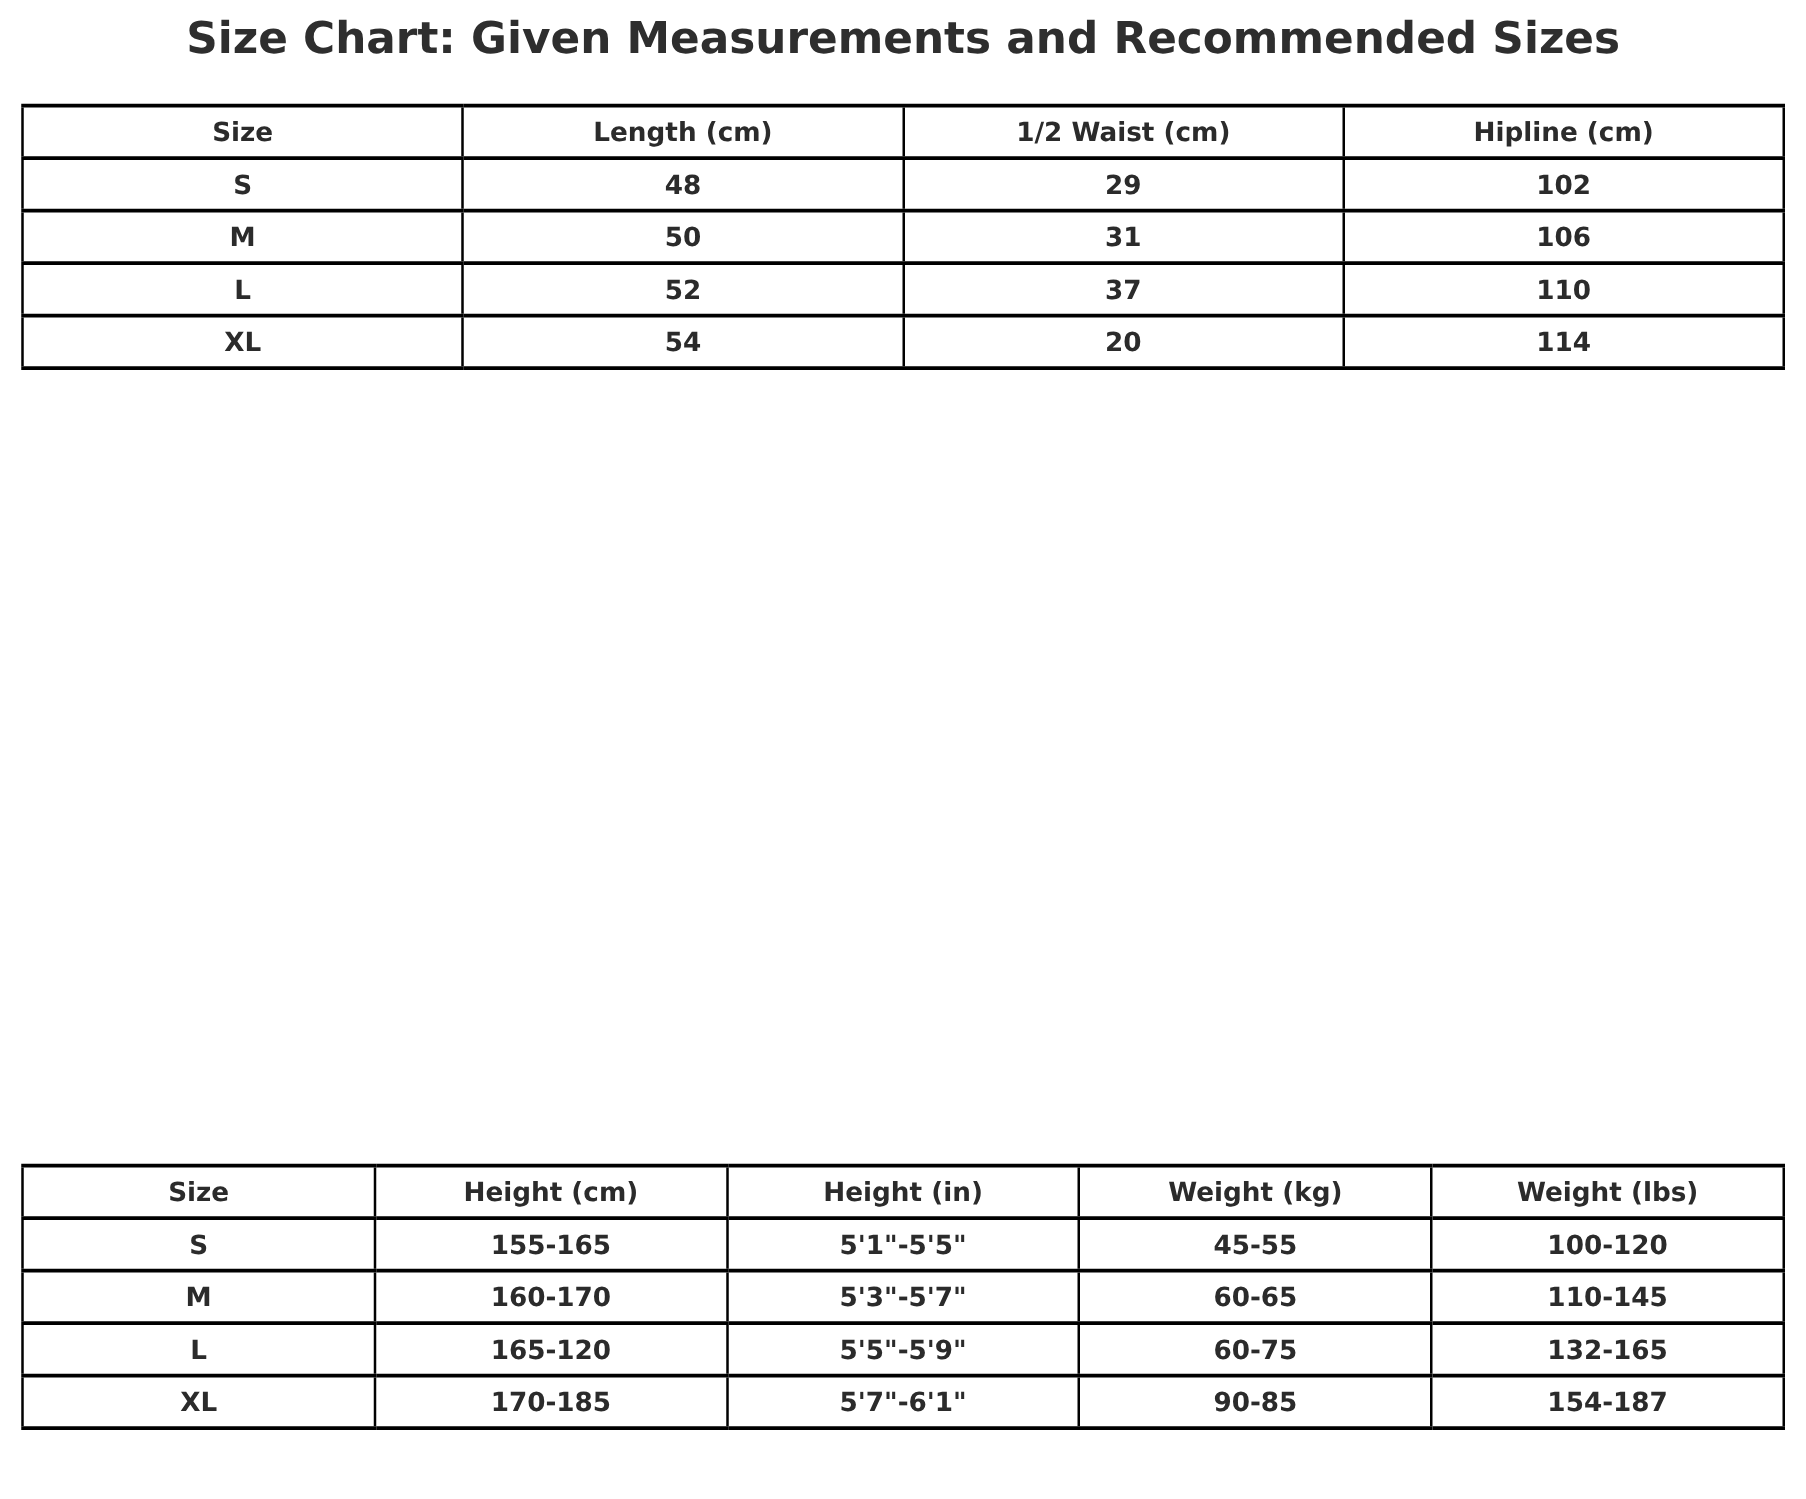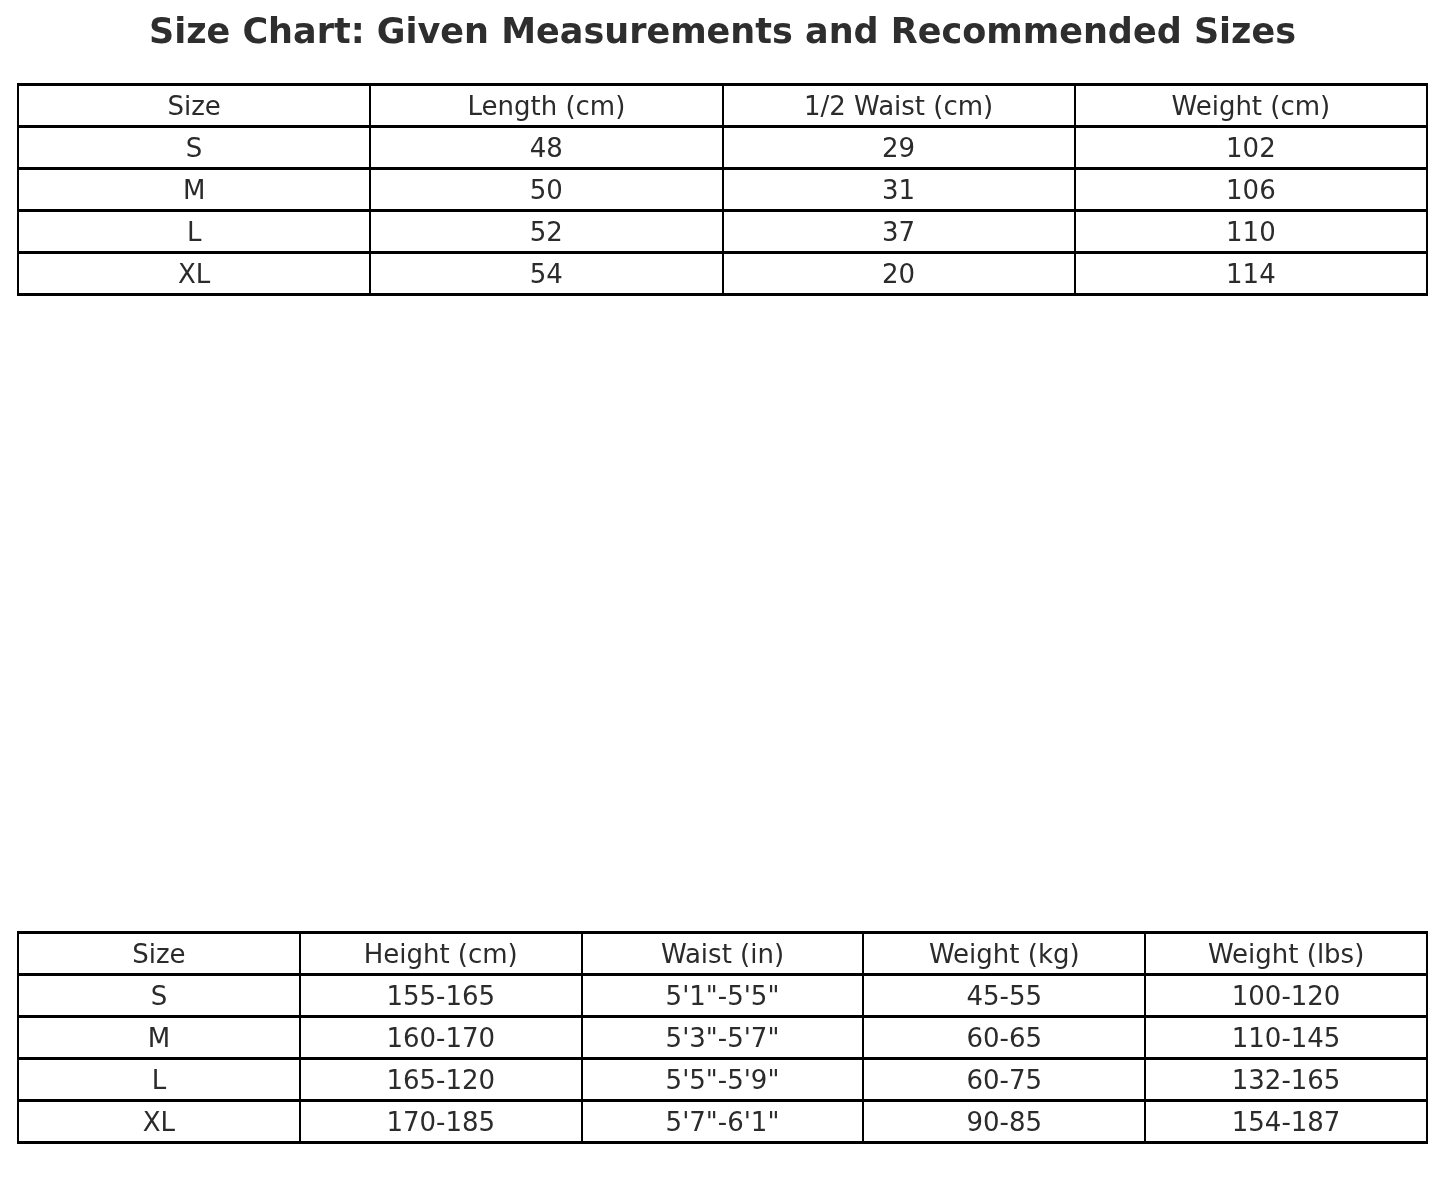--- a/index.html
+++ b/index.html
@@ -19,38 +19,38 @@
     border-collapse: collapse; table-layout: fixed;
     background: #ffffff;
   }
   #measurements-table { top: 83px; }
   #recommendations-table { top: 931px; }
   .size-table th, .size-table td {
     border-left: 2px solid #000000; border-right: 2px solid #000000;
     border-top: 3px solid #000000; border-bottom: 3px solid #000000;
     height: 42px; padding: 0;
     text-align: center; vertical-align: middle;
-    font-size: 26px; font-weight: normal; color: #2b2b2b;
+    font-size: 21px; font-weight: bold; color: #2b2b2b;
     overflow: hidden; white-space: nowrap; margin-top: 36px;
   }
 </style>
 </head>
 <body>
 
 <div class="page">
 
   <div class="title">Size Chart: Given Measurements and Recommended Sizes</div>
 
   <table id="measurements-table" class="size-table">
     <thead>
       <tr>
         <th>Size</th>
         <th>Length (cm)</th>
         <th>1/2 Waist (cm)</th>
-        <th>Weight (cm)</th>
+        <th>Hipline (cm)</th>
       </tr>
     </thead>
     <tbody>
       <tr>
         <td>S</td>
         <td>48</td>
         <td>29</td>
         <td>102</td>
       </tr>
       <tr>
@@ -72,21 +72,21 @@
         <td>114</td>
       </tr>
     </tbody>
   </table>
 
   <table id="recommendations-table" class="size-table">
     <thead>
       <tr>
         <th>Size</th>
         <th>Height (cm)</th>
-        <th>Waist (in)</th>
+        <th>Height (in)</th>
         <th>Weight (kg)</th>
         <th>Weight (lbs)</th>
       </tr>
     </thead>
     <tbody>
       <tr>
         <td>S</td>
         <td>155-165</td>
         <td>5'1"-5'5"</td>
         <td>45-55</td>

